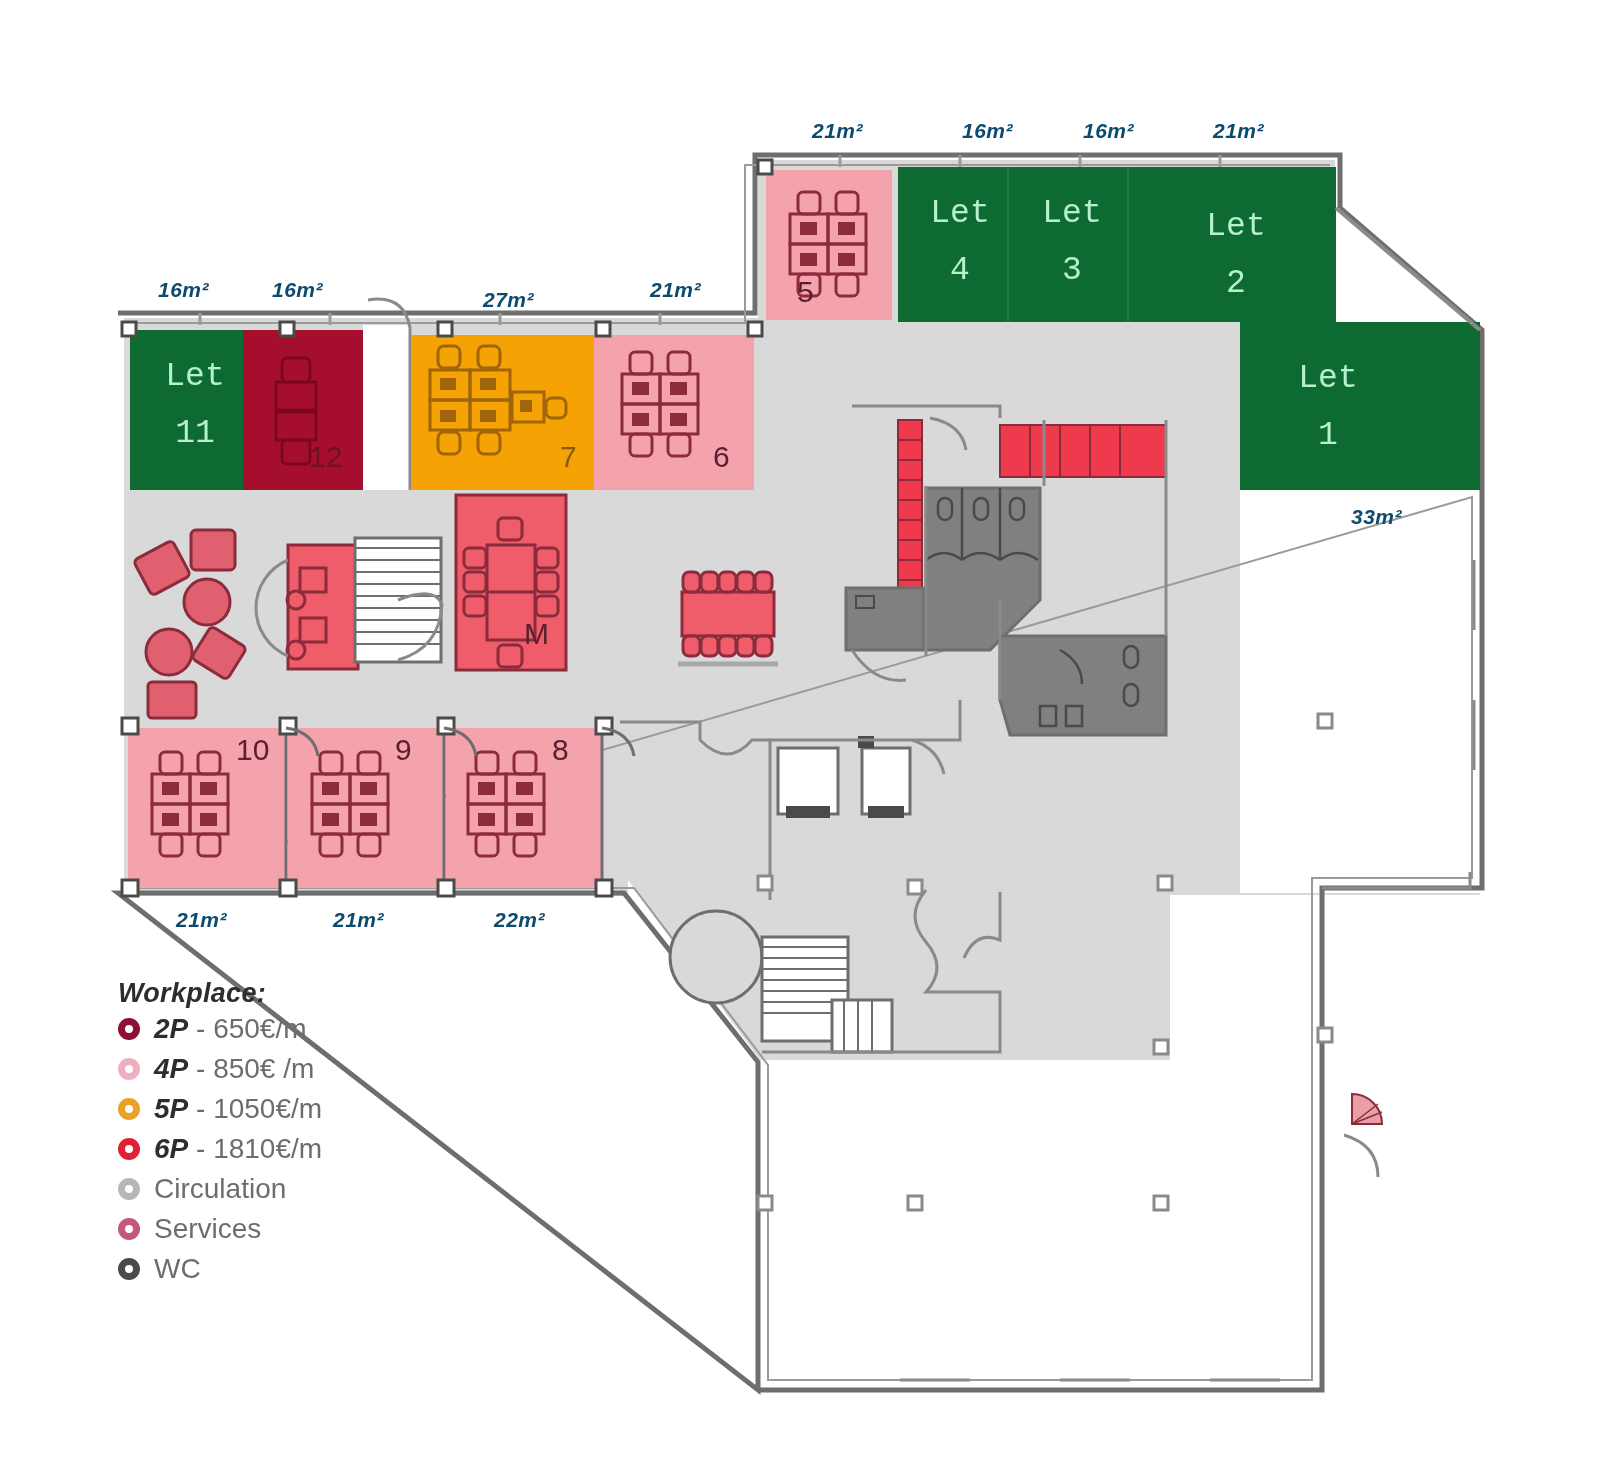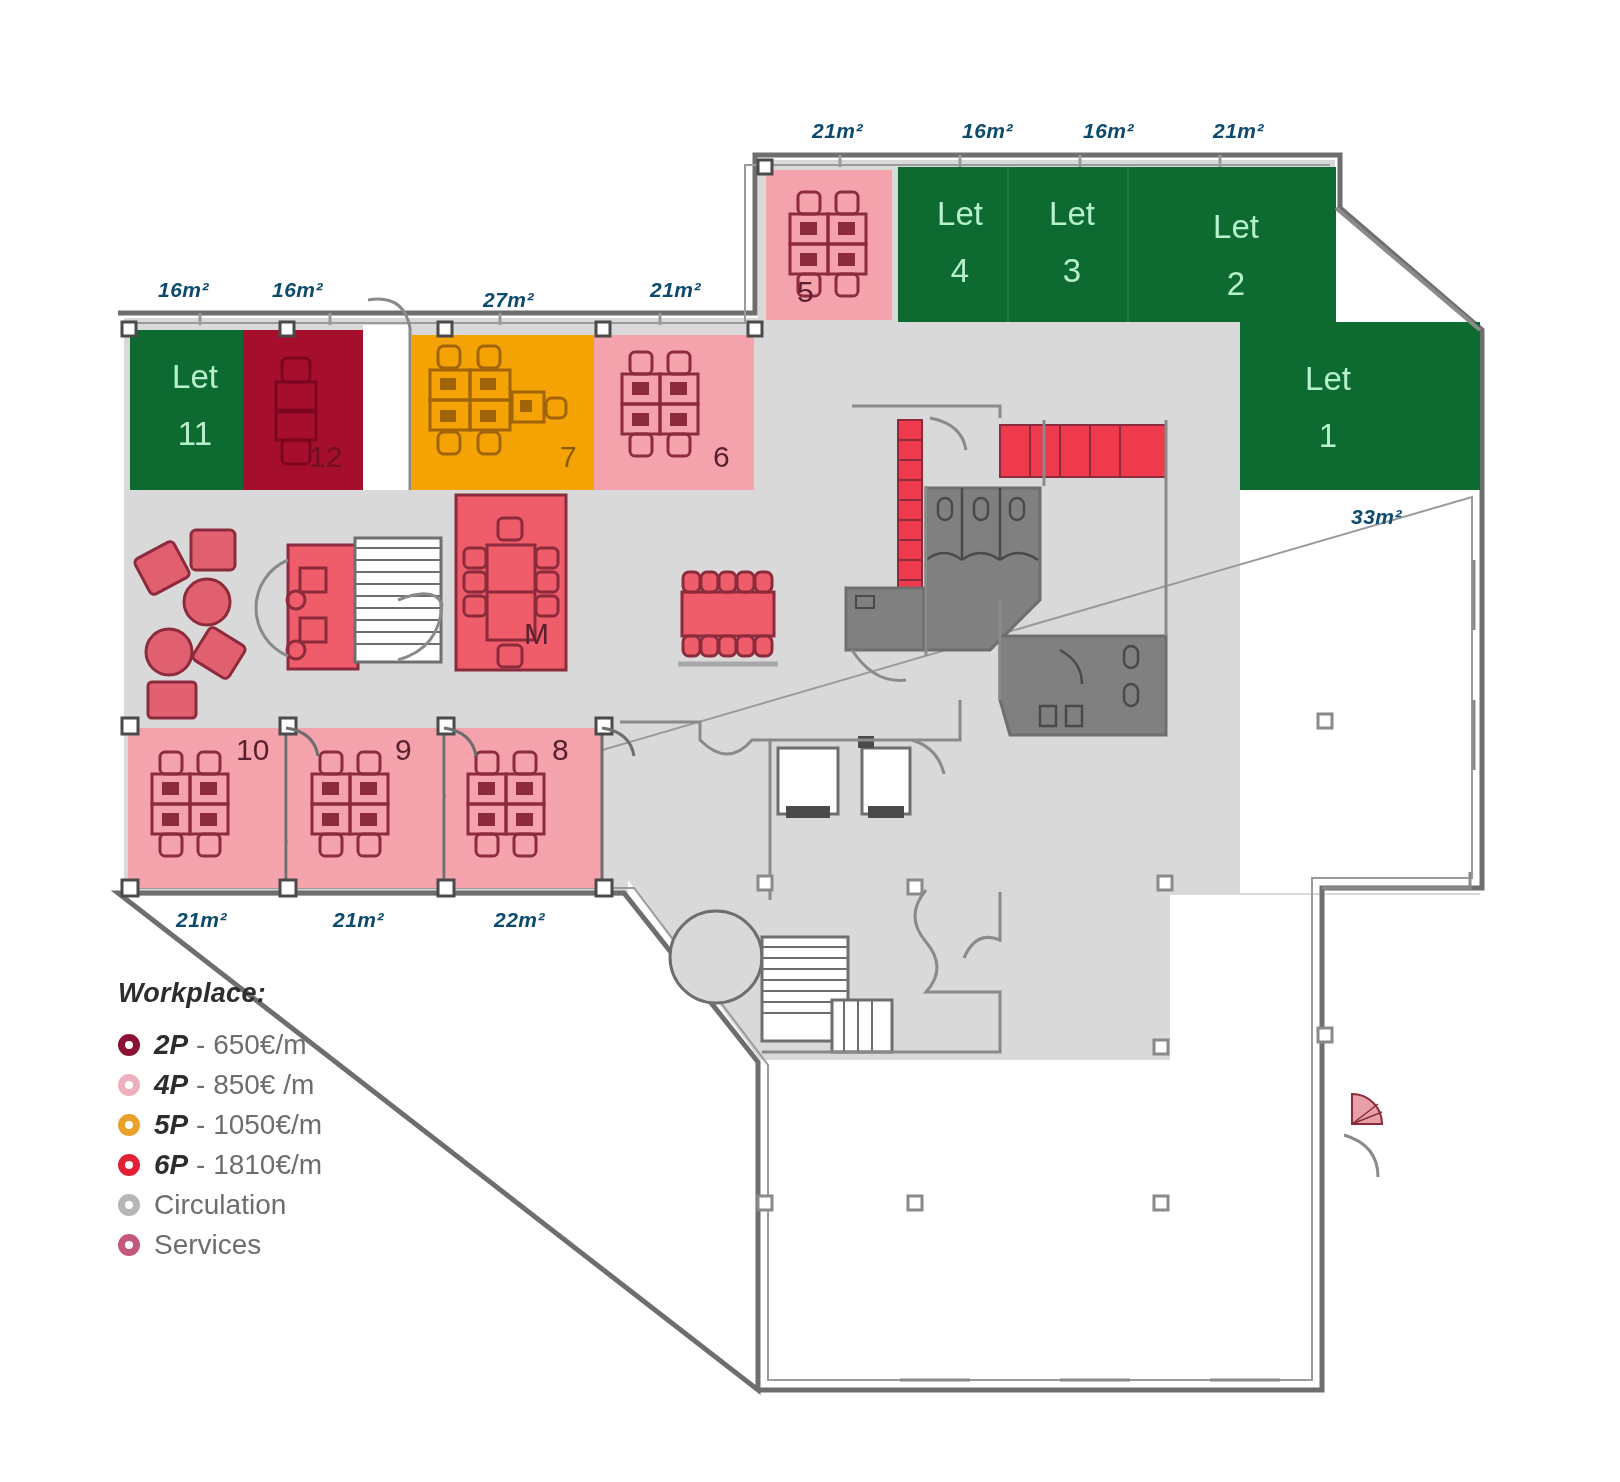--- a/index.html
+++ b/index.html
@@ -36,21 +36,21 @@
     font-family: "Liberation Sans", sans-serif;
     font-size: 30px;
     font-weight: 400;
     color: #5a2030;
     white-space: nowrap;
   }
   .let-block {
     position: absolute;
     text-align: center;
     color: #b7f0cc;
-    font-family: Liberation Sans, sans-serif;
+    font-family: Liberation Mono, monospace;
     line-height: 1.05;
     white-space: nowrap;
   }
   .let-block .lt {
     display: block;
     font-size: 33px;
   }
   .let-block .ln {
     display: block;
     font-size: 33px;
@@ -62,21 +62,21 @@
     left: 118px;
     top: 978px;
     width: 440px;
   }
   #legend-title {
     font-family: "Liberation Sans", sans-serif;
     font-style: italic;
     font-weight: 700;
     font-size: 27px;
     color: #2d2d2d;
-    margin-bottom: 16px;
+    margin-bottom: 0;
     letter-spacing: 0.3px;
   }
   .legend-row {
     display: flex;
     align-items: center;
     height: 40px;
   }
   .legend-dot {
     width: 22px;
     height: 22px;
@@ -526,13 +526,17 @@
     <span class="legend-text"><b>6P</b><span> - 1810€/m</span></span>
   </div>
   <div class="legend-row">
     <span class="legend-dot" style="border-color:#b6b6b6"></span>
     <span class="legend-text">Circulation</span>
   </div>
   <div class="legend-row">
     <span class="legend-dot" style="border-color:#c4587a"></span>
     <span class="legend-text">Services</span>
   </div>
+  <div class="legend-row">
+    <span class="legend-dot" style="border-color:#4a4a4a"></span>
+    <span class="legend-text">WC</span>
+  </div>
 </div>
 
 </body></html>

